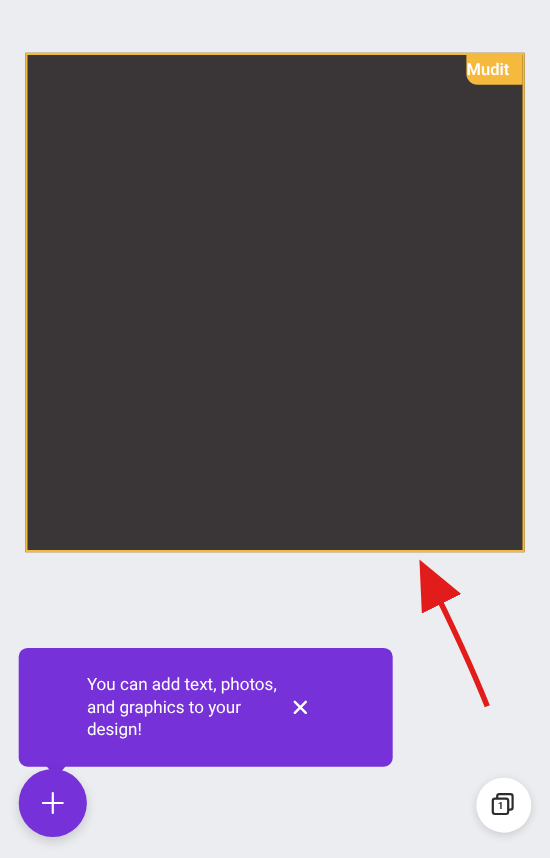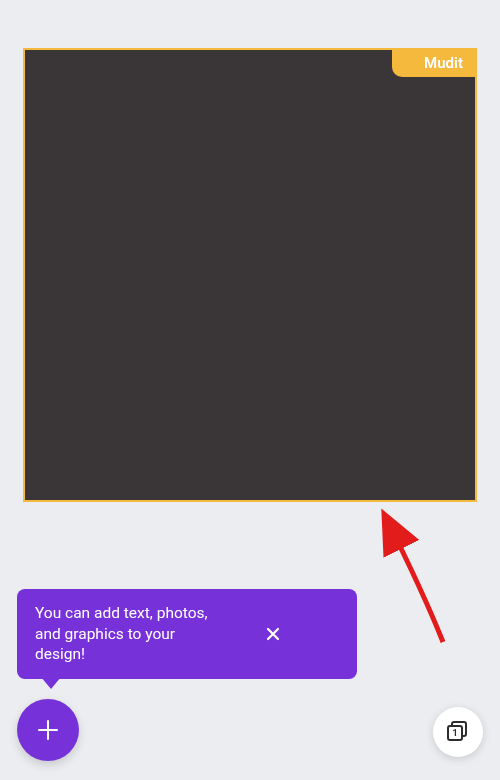--- a/index.html
+++ b/index.html
@@ -21,35 +21,35 @@
       background: #3A3537;
     }
     .user-badge {
       position: absolute;
       top: 0;
       right: 0;
       background: #F5B93E;
       color: #FFFFFF;
       font-weight: 600;
       font-size: 15px;
-      padding: 4px 12px 5px 32px;
+      padding: 4px 12px 5px 0;
       border-bottom-left-radius: 10px;
     }
     .tooltip {
       position: absolute;
       left: 17px;
       top: 589px;
       width: 340px;
-      height: 90px;
+      height: 108px;
       background: #7731D8;
       border-radius: 8px;
       color: #FFFFFF;
       display: flex;
       align-items: center;
-      justify-content: space-between;
+      justify-content: flex-end;
       padding: 14px 18px;
     }
     .tooltip::after {
       content: "";
       position: absolute;
       left: 24px;
       bottom: -10px;
       width: 0;
       height: 0;
       border-left: 10px solid transparent;

